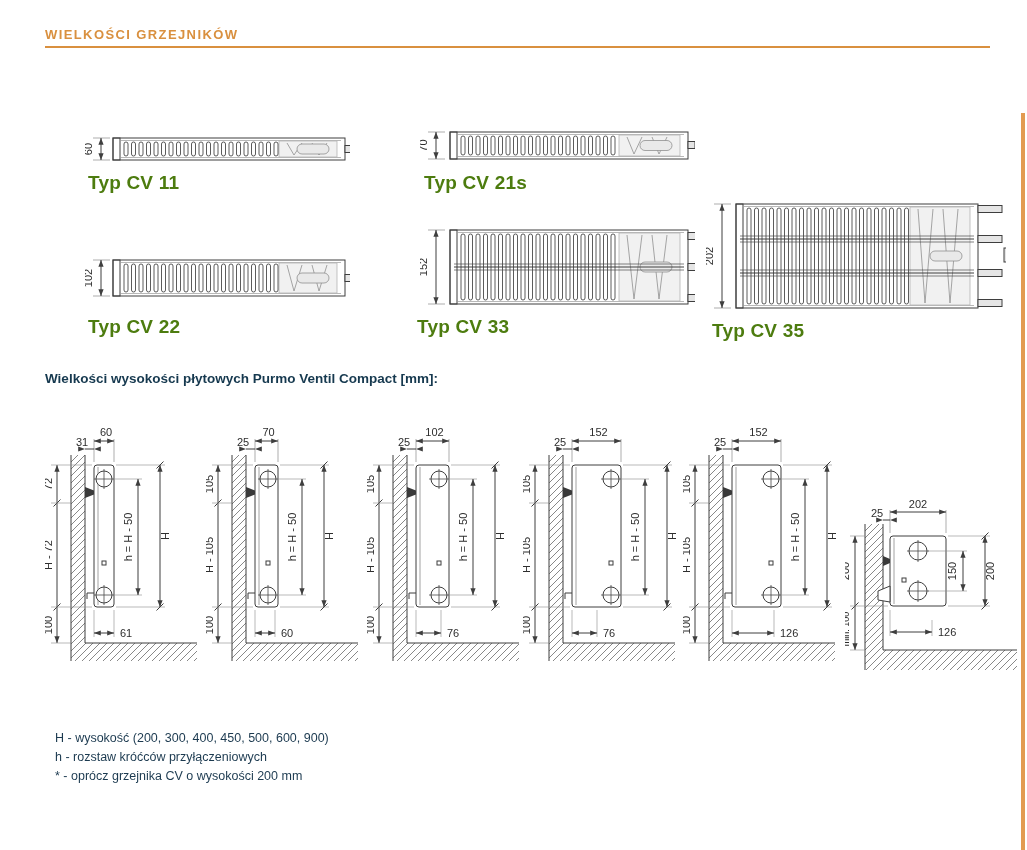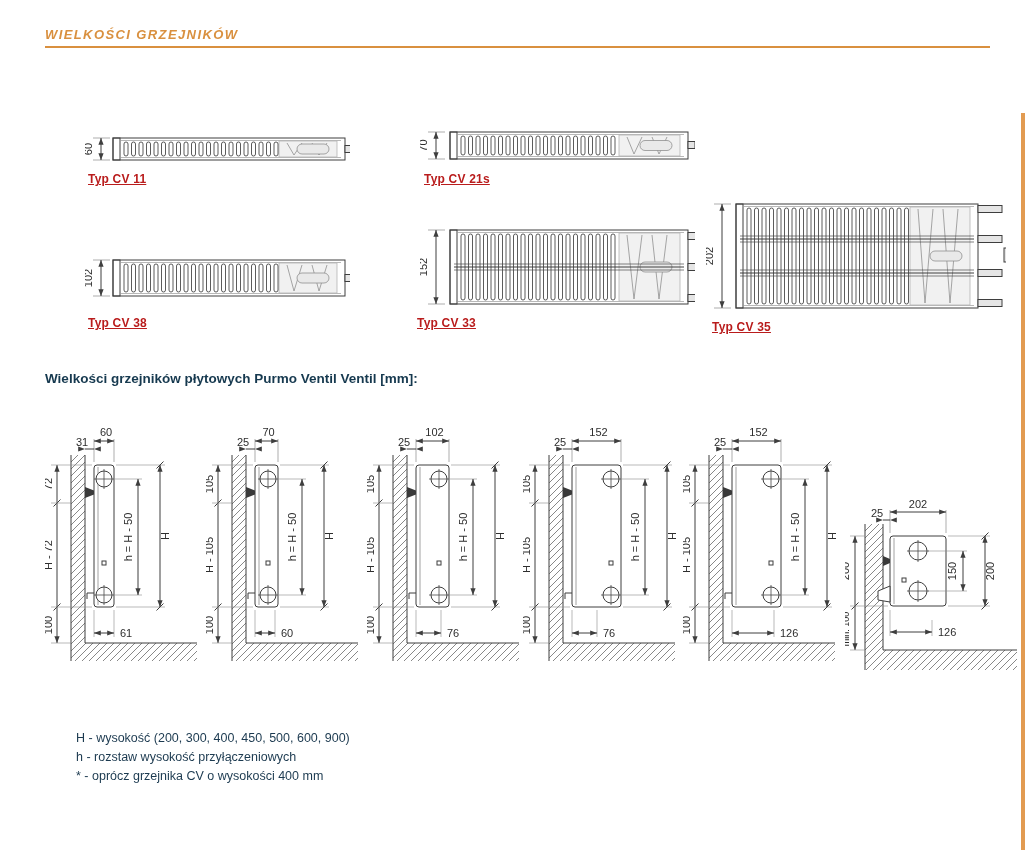--- a/index.html
+++ b/index.html
@@ -1,23 +1,23 @@
 <!DOCTYPE html>
 <html><head>
 <meta charset="utf-8">
 <style>
   html,body{margin:0;padding:0;background:#fff;}
   .page{position:relative;width:1027px;height:850px;background:#ffffff;overflow:hidden;
         font-family:"Liberation Sans",sans-serif;}
   .abs{position:absolute;}
-  .page-title{color:#d9903f;font-size:13px;font-weight:bold;letter-spacing:1.4px;font-style:italic;}
+  .page-title{color:#d9903f;font-size:13px;font-weight:bold;letter-spacing:1.4px;}
   .rule{background:#d9903f;height:2px;}
-  .typ{color:#b91c1c;font-size:12px;font-weight:bold;letter-spacing:.2px;text-decoration:underline;}
+  .typ{color:#4d7c0f;font-size:19px;font-weight:bold;letter-spacing:.2px;}
   .section-title{color:#16394f;font-size:13.5px;font-weight:bold;}
-  .legend .lg{color:#1c3a50;font-size:12.5px;line-height:19px;white-space:nowrap;margin-left:21px;}
+  .legend .lg{color:#1c3a50;font-size:12.5px;line-height:19px;white-space:nowrap;}
   .edge{background:#e29b51;}
   svg{display:block;}
 </style>
 </head>
 <body>
 
 <div class="page">
 
   <div class="abs page-title" style="left:45px;top:27px;">WIELKOŚCI GRZEJNIKÓW</div>
   <div class="abs rule" style="left:45px;top:46px;width:945px;"></div>
@@ -219,25 +219,25 @@
       <line x1="34" y1="80" x2="268" y2="80" stroke="#4a4a4a" stroke-width="0.7"></line>
       <rect x="272" y="9.5" width="24" height="7" fill="#e5e5e5" stroke="#3e3e3e" stroke-width="1"></rect>
       <rect x="272" y="39.5" width="24" height="7" fill="#e5e5e5" stroke="#3e3e3e" stroke-width="1"></rect>
       <rect x="272" y="73.5" width="24" height="7" fill="#e5e5e5" stroke="#3e3e3e" stroke-width="1"></rect>
       <rect x="272" y="103.5" width="24" height="7" fill="#e5e5e5" stroke="#3e3e3e" stroke-width="1"></rect>
       <rect x="298" y="52" width="10" height="14" fill="#e5e5e5" stroke="#3e3e3e" stroke-width="1"></rect>
     </svg>
 
   <div class="abs typ" style="left:88px;top:172px;">Typ CV 11</div>
   <div class="abs typ" style="left:424px;top:172px;text-align:center;">Typ CV 21s</div>
-  <div class="abs typ" style="left:88px;top:316px;">Typ CV 38</div>
+  <div class="abs typ" style="left:88px;top:316px;">Typ CV 22</div>
   <div class="abs typ" style="left:417px;top:316px;">Typ CV 33</div>
   <div class="abs typ" style="left:712px;top:320px;">Typ CV 35</div>
 
-  <div class="abs section-title" style="left:45px;top:371px;">Wielkości grzejników płytowych Purmo Ventil Ventil [mm]:</div>
+  <div class="abs section-title" style="left:45px;top:371px;">Wielkości wysokości płytowych Purmo Ventil Compact [mm]:</div>
 
   <svg class="abs" id="md0" style="left:45px;top:425px;" width="160" height="245">
       <defs>
         <pattern id="mh0" width="7" height="7" patternUnits="userSpaceOnUse">
           <path d="M0 7 L7 0" stroke="#6a6a6a" stroke-width="0.8" fill="none"></path>
         </pattern>
       </defs>
       <rect x="26" y="30" width="14" height="206" fill="url(#mh0)" stroke="none" stroke-width="1"></rect>
       <line x1="26" y1="30" x2="26" y2="236" stroke="#3e3e3e" stroke-width="1"></line>
       <line x1="40" y1="30" x2="40" y2="218" stroke="#3e3e3e" stroke-width="1"></line>
@@ -616,18 +616,18 @@
       <line x1="45" y1="150" x2="45" y2="176" stroke="#8a8a8a" stroke-width="0.6"></line>
       <line x1="87" y1="160" x2="87" y2="176" stroke="#8a8a8a" stroke-width="0.6"></line>
       <line x1="45" y1="172" x2="87" y2="172" stroke="#3e3e3e" stroke-width="1"></line>
       <path d="M45 172 l6.8 -2.6 v5.2 Z" fill="#3e3e3e"></path>
       <path d="M87 172 l-6.8 -2.6 v5.2 Z" fill="#3e3e3e"></path>
       <text x="93" y="176" fill="#2e2e2e" font-size="11" text-anchor="start" font-family="&quot;Liberation Sans&quot;,sans-serif">126</text>
     </svg>
 
   <div class="abs legend" style="left:55px;top:729px;">
     <div class="lg">H - wysokość (200, 300, 400, 450, 500, 600, 900)</div>
-    <div class="lg">h - rozstaw wysokość przyłączeniowych</div>
-    <div class="lg">* - oprócz grzejnika CV o wysokości 400 mm</div>
+    <div class="lg">h - rozstaw króćców przyłączeniowych</div>
+    <div class="lg">* - oprócz grzejnika CV o wysokości 200 mm</div>
   </div>
 
   <div class="abs edge" style="left:1021px;top:113px;width:4px;height:737px;"></div>
 </div>
 
 </body></html>

